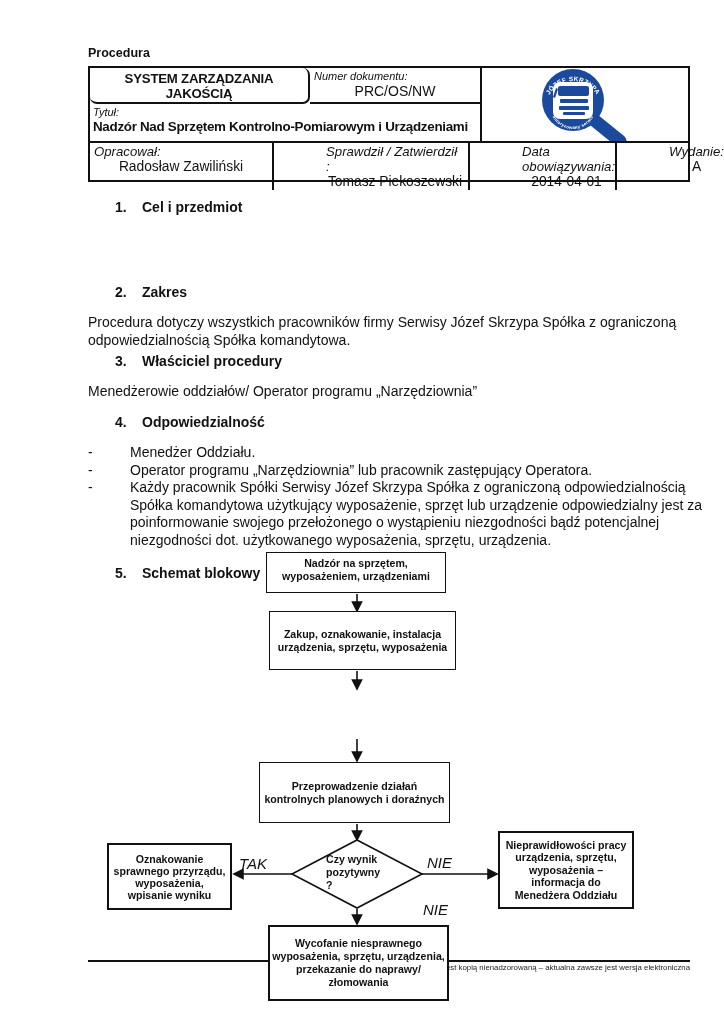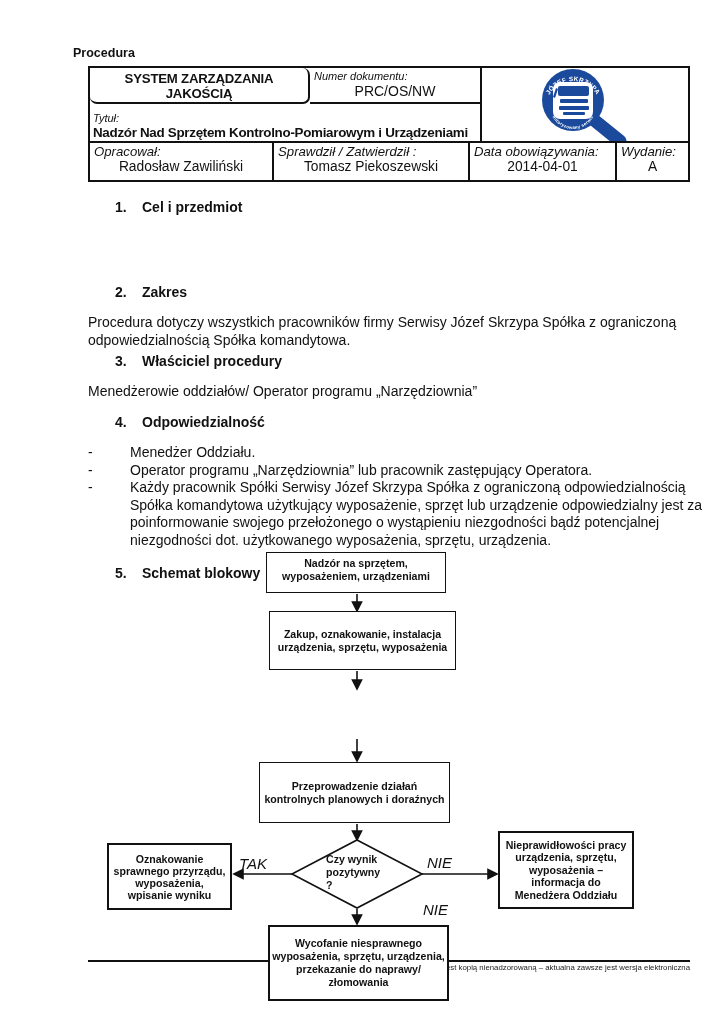--- a/index.html
+++ b/index.html
@@ -7,47 +7,47 @@
   .page {
     position:relative; width:724px; height:1024px; margin:0 auto;
     background:#ffffff; color:#111;
     font-family:"Liberation Sans","DejaVu Sans",sans-serif;
     overflow:hidden;
   }
   .abs { position:absolute; }
   .pre { white-space:pre-line; }
 
   
-  .doc-kind { left:73px; top:46px; font-size:12.5px; font-weight:bold; }
+  .doc-kind { left:88px; top:46px; font-size:12.5px; font-weight:bold; }
   .htable {
     left:88px; top:66px; width:602px; height:116px;
     border:2px solid #111; display:grid;
     grid-template-columns:220px 172px 1fr;
     grid-template-rows:36px 39px 1fr;
     background:#fff;
   }
   .hcell { overflow:hidden; }
   .h-a { grid-column:1; grid-row:1; border-right:2px solid #111; border-bottom:2px solid #111;
          text-align:center; padding-top:3px;border-radius:7px; }
   .h-a .l1 { font-size:13.2px; font-weight:bold; letter-spacing:-0.2px; }
   .h-a .l2 { font-size:12.6px; font-weight:bold; }
   .h-b { grid-column:2; grid-row:1; border-right:2px solid #111; border-bottom:2px solid #111;
          padding:2px 4px; }
   .h-b .lbl { font-size:11px; font-style:italic; }
   .h-b .val { font-size:14px; text-align:center; margin-top:1px; }
   .h-c { grid-column:3; grid-row:1 / span 2; border-bottom:2px solid #111;
          display:flex; align-items:center; justify-content:center; }
   .h-t { grid-column:1 / span 2; grid-row:2; border-right:2px solid #111; border-bottom:2px solid #111;
-         padding:8px 3px; }
+         padding:2px 3px; }
   .h-t .lbl { font-size:11px; font-style:italic; }
   .h-t .val { font-size:13.4px; font-weight:bold; letter-spacing:-0.3px; white-space:nowrap; margin-top:1px; }
   .h-r3 { grid-column:1 / span 3; grid-row:3; display:grid;
           grid-template-columns:184px 196px 147px 1fr; }
   .h-r3 > div { padding:1px 4px; }
-  .h-r3 > div + div { border-left:0; }
+  .h-r3 > div + div { border-left:0;margin-left:48px; }
   .r3c { border-right:2px solid #111; }
   .r3c:last-child { border-right:0; }
   .r3c .lbl { font-size:13.2px; font-style:italic; }
   .r3c .val { font-size:13.8px; text-align:center; margin-top:0px; }
 
   
   .h-num { display:inline-block; width:27px; font-weight:bold; font-size:14px; }
   .heading { font-size:14px; font-weight:bold; left:115px; }
   .para { left:88px; font-size:14px; line-height:17.6px; }
   .rlist { left:88px; top:444px; font-size:14px; line-height:17.5px; }

